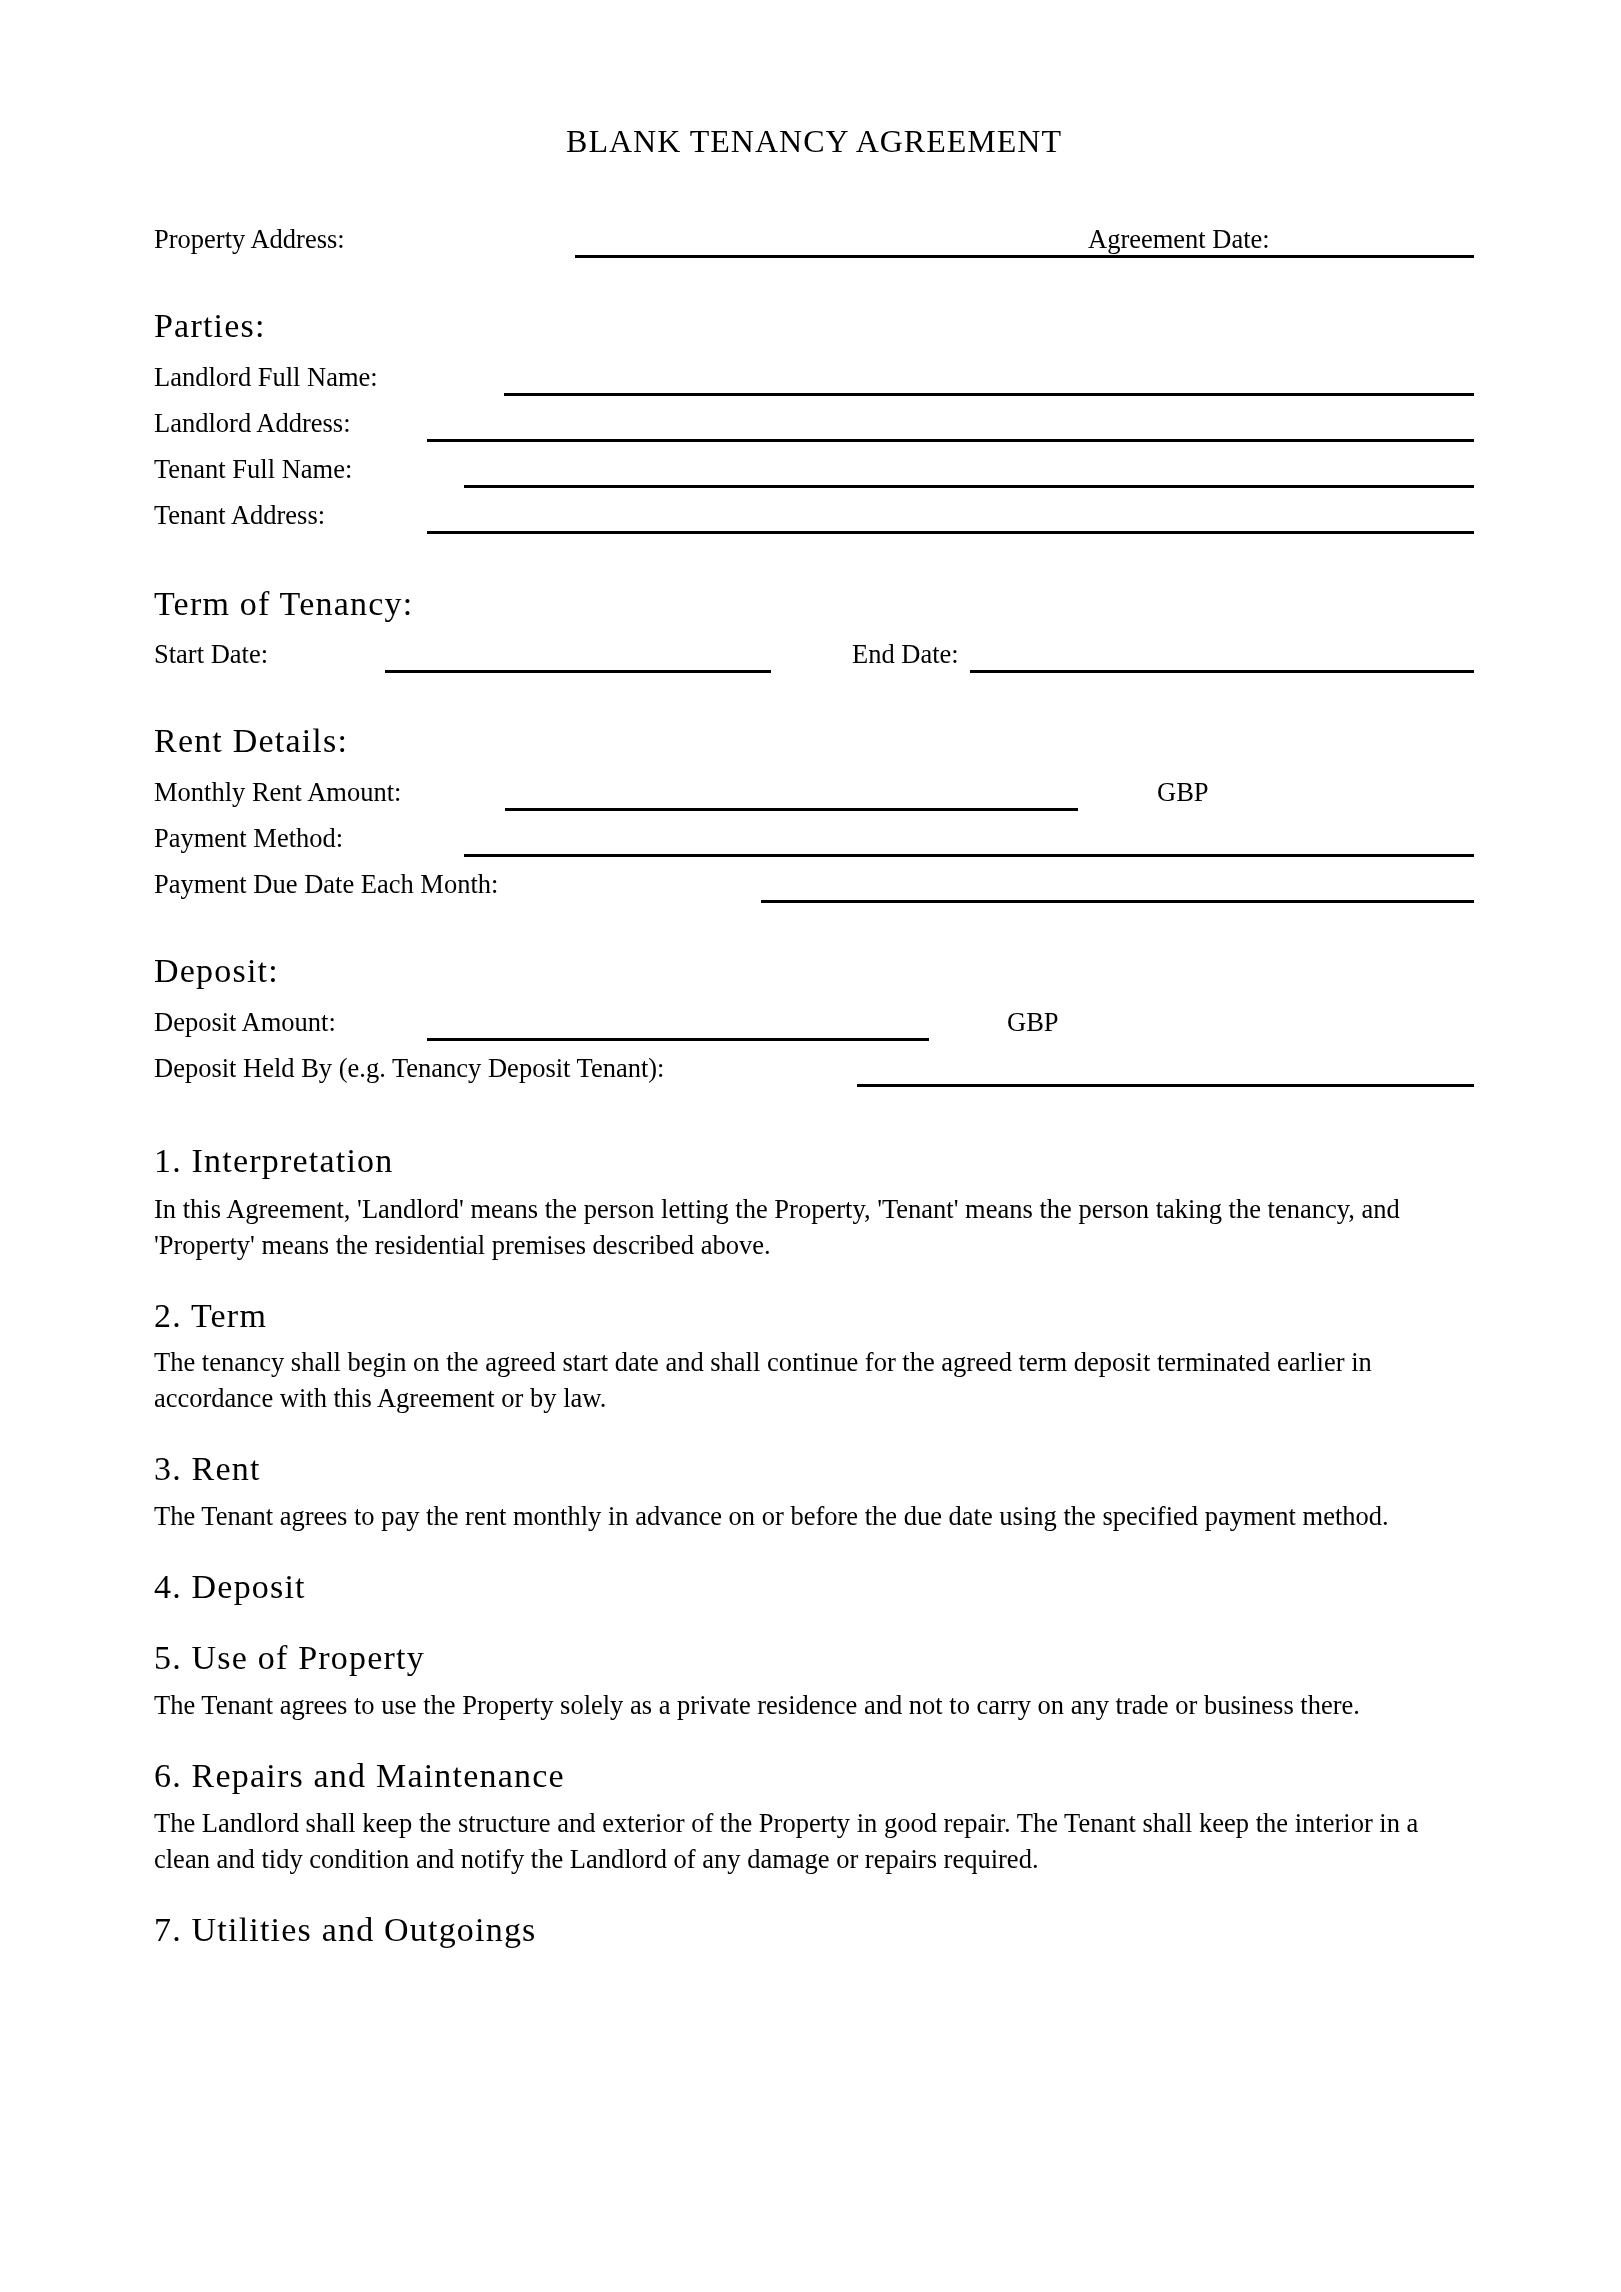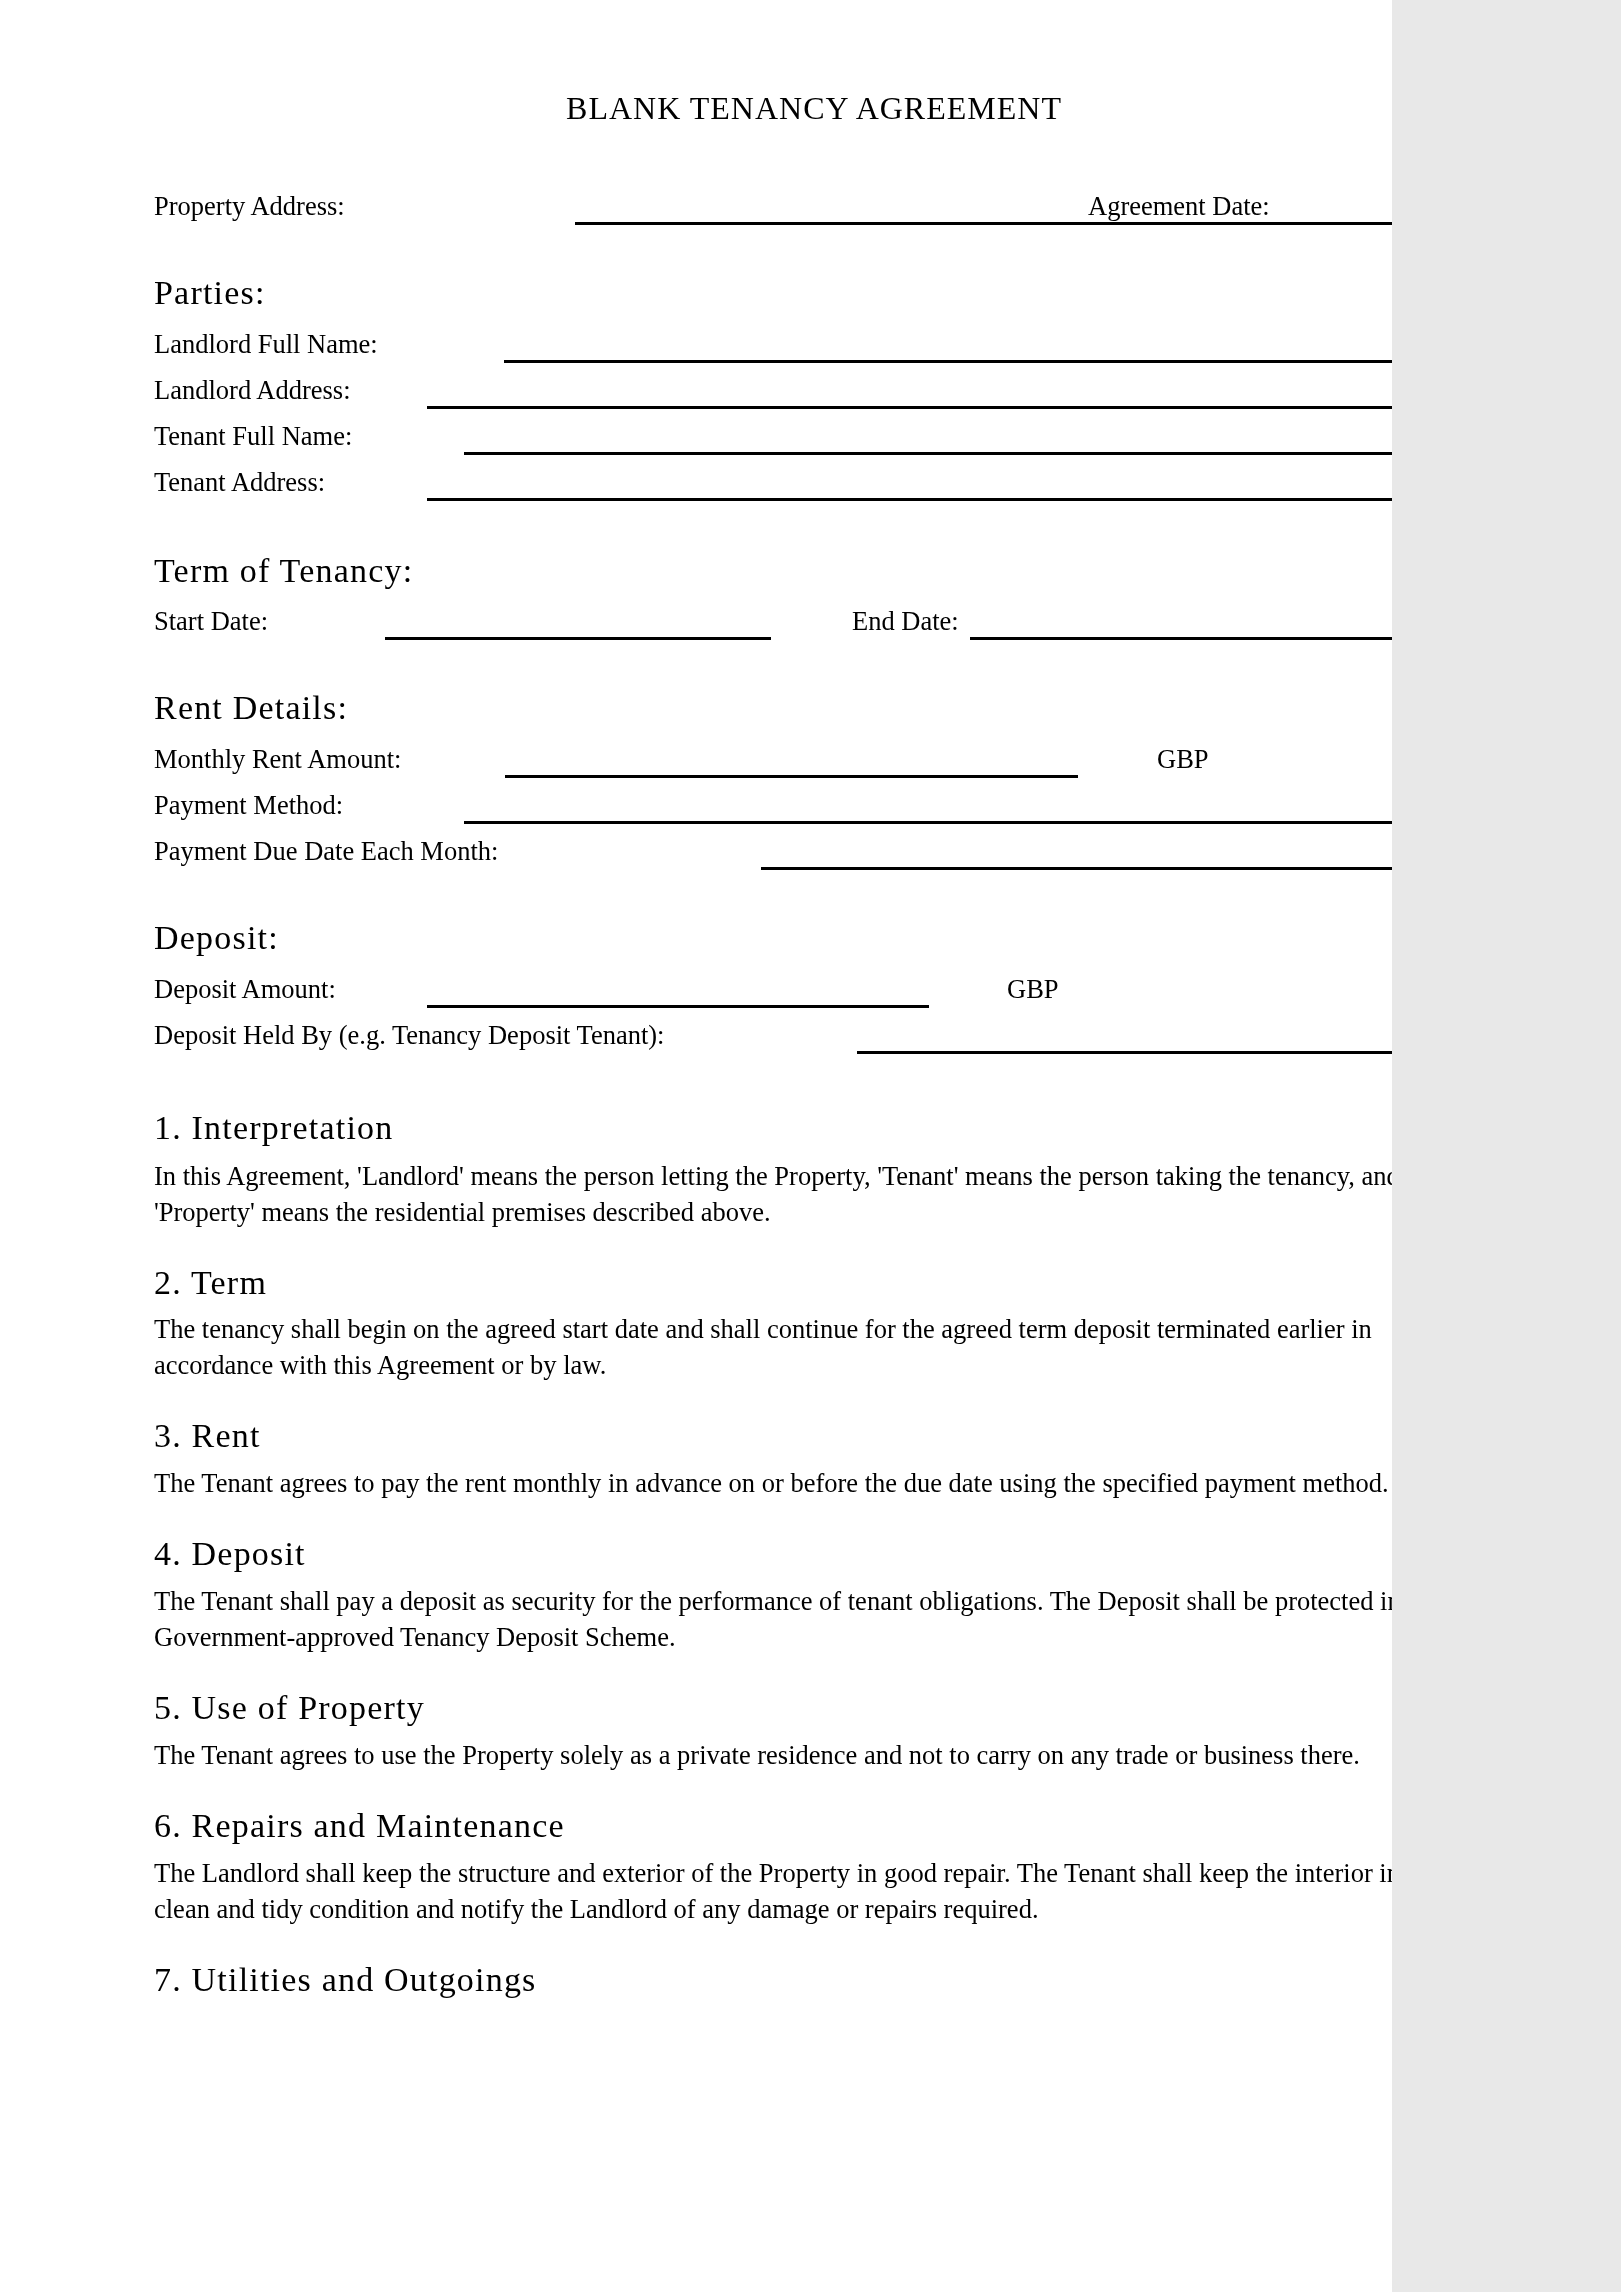--- a/index.html
+++ b/index.html
@@ -1,21 +1,21 @@
 <!DOCTYPE html>
 <html><head>
 <meta charset="utf-8">
 <style>
   html,body { margin:0; padding:0; background:#e8e8e8; }
   .page {
     position:relative;
-    width:1392px; height:2293px;
+    width:1621px; height:2293px;
     background:#ffffff;
     box-sizing:border-box;
-    padding-top:87px;
+    padding-top:120px;
     padding-left:154px;
     overflow:hidden;
     font-family:"Liberation Serif","DejaVu Serif",serif;
     color:#000000;
   }
   .content { width:1320px; position:relative; }
   .doc-title {
     font-size:32px; line-height:43px; letter-spacing:1px;
     text-align:center; white-space:nowrap;
   }
@@ -115,22 +115,20 @@
 'Property' means the residential premises described above.</div>
 
     <div class="num-h">2. Term</div>
     <div class="para">The tenancy shall begin on the agreed start date and shall continue for the agreed term deposit terminated earlier in
 accordance with this Agreement or by law.</div>
 
     <div class="num-h">3. Rent</div>
     <div class="para">The Tenant agrees to pay the rent monthly in advance on or before the due date using the specified payment method.</div>
 
     <div class="num-h">4. Deposit</div>
-    <div class="para">The Tenant shall pay a deposit as security for the performance of tenant obligations. The Deposit shall be protected in a
-Government-approved Tenancy Deposit Scheme.</div>
 
     <div class="num-h">5. Use of Property</div>
     <div class="para">The Tenant agrees to use the Property solely as a private residence and not to carry on any trade or business there.</div>
 
     <div class="num-h">6. Repairs and Maintenance</div>
     <div class="para">The Landlord shall keep the structure and exterior of the Property in good repair. The Tenant shall keep the interior in a
 clean and tidy condition and notify the Landlord of any damage or repairs required.</div>
 
     <div class="num-h">7. Utilities and Outgoings</div>
 

